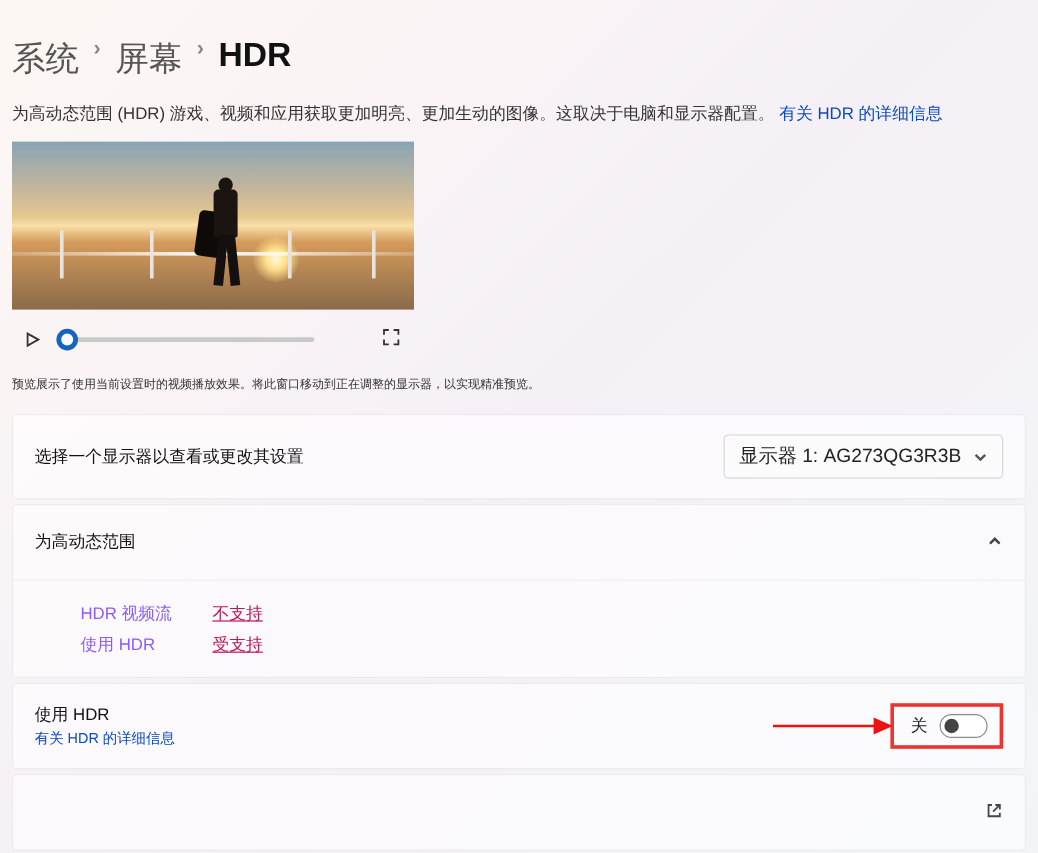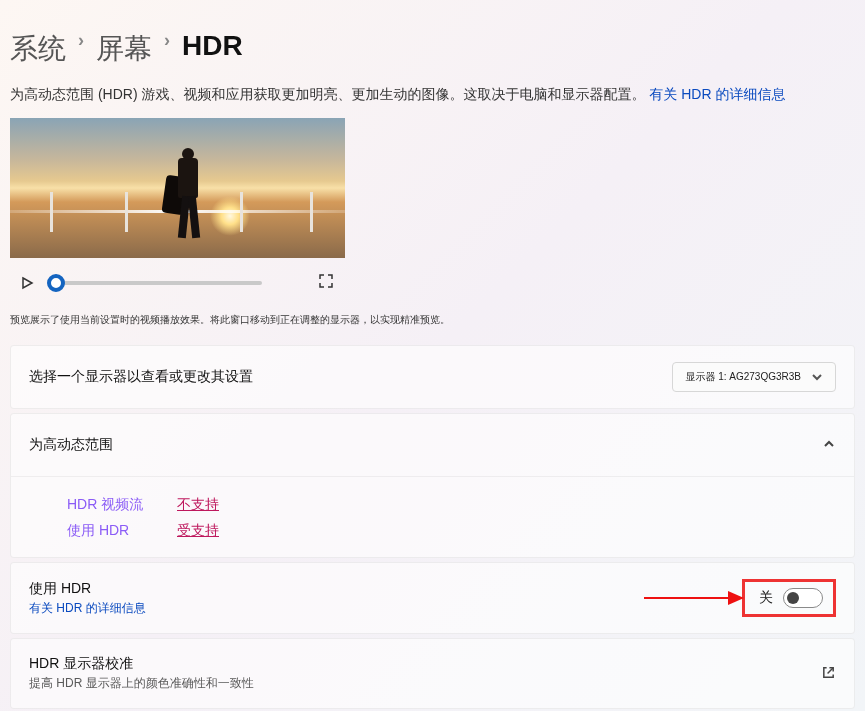--- a/index.html
+++ b/index.html
@@ -109,21 +109,21 @@
   .card-title{ font-size:14px; color:#111; }
   .card-sub{ font-size:12px; color:#5a5a5a; margin-top:2px; }
   .card-sub.link{ color:#0a4abf; cursor:pointer; font-weight:500; }
 
   
   .select{
     margin-left:auto;
     display:flex; align-items:center; gap:10px;
     background:#fbfbfb; border:1px solid #d7d7d7; border-radius:4px;
     padding: 7px 12px;
-    font-size:10px; color:#222; cursor:pointer;
+    font-size:16px; color:#222; cursor:pointer;
   }
   .select svg{ width:12px; height:12px; stroke:#555; fill:none; stroke-width:2; }
 
   
   .chev{
     margin-left:auto; cursor:pointer;
   }
   .chev svg{ width:14px; height:14px; stroke:#444; fill:none; stroke-width:2; }
 
   
@@ -259,24 +259,20 @@
         <div class="switch">
           <div class="knob"></div>
         </div>
       </div>
     </div>
   </div>
 </div>
 
 <div class="card">
   <div class="card-row">
-    <div>
-      <div class="card-title">HDR 显示器校准</div>
-      <div class="card-sub">提高 HDR 显示器上的颜色准确性和一致性</div>
-    </div>
     <div class="open-icon">
       <svg viewBox="0 0 16 16">
         <path d="M6 3 H3 V13 H13 V10"></path>
         <path d="M9 3 H13 V7"></path>
         <path d="M13 3 L7 9"></path>
       </svg>
     </div>
   </div>
 </div>
 

